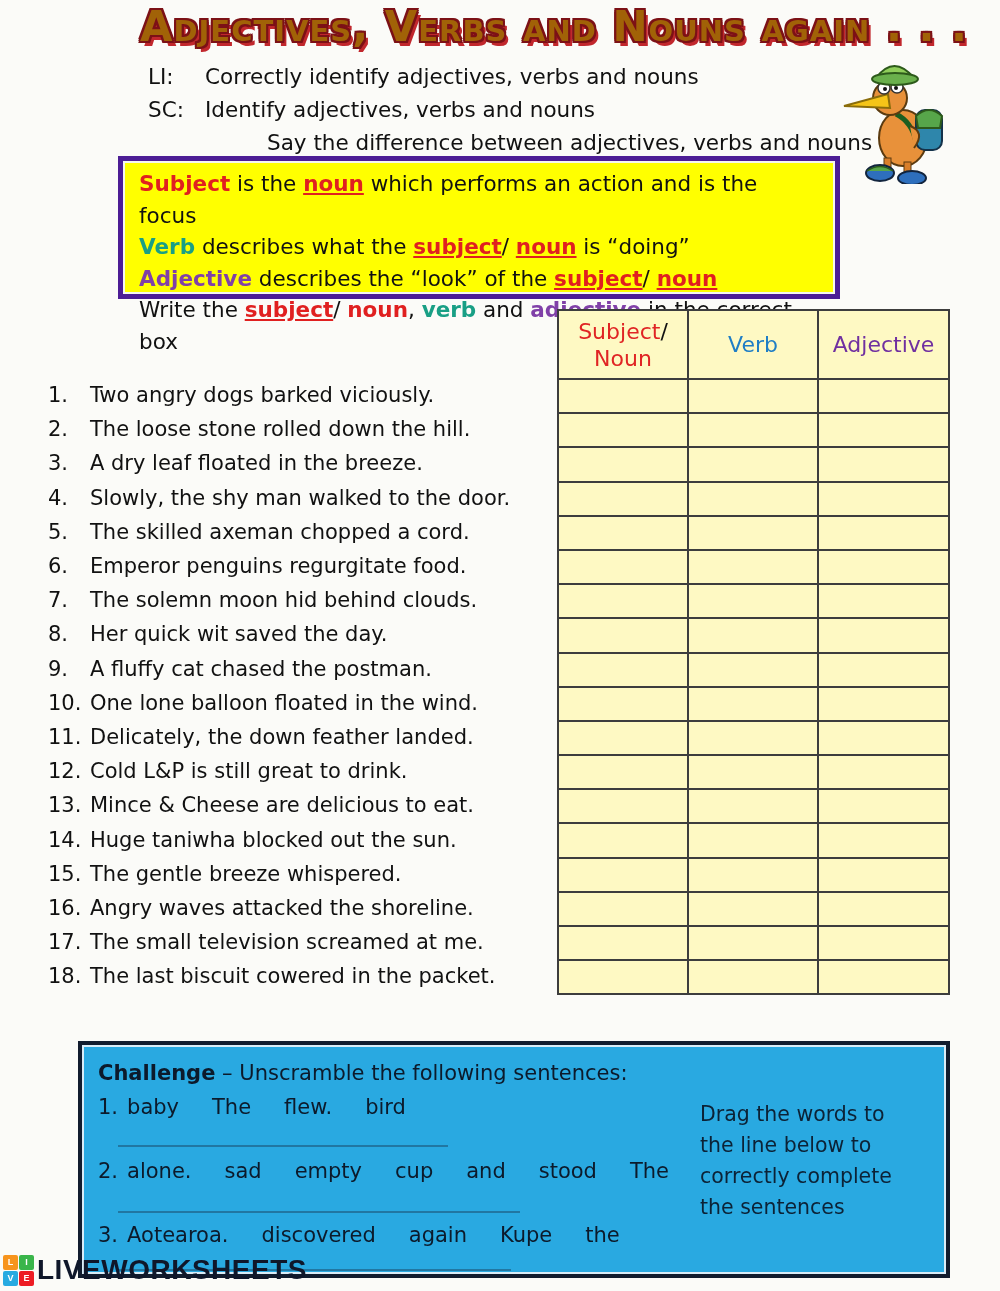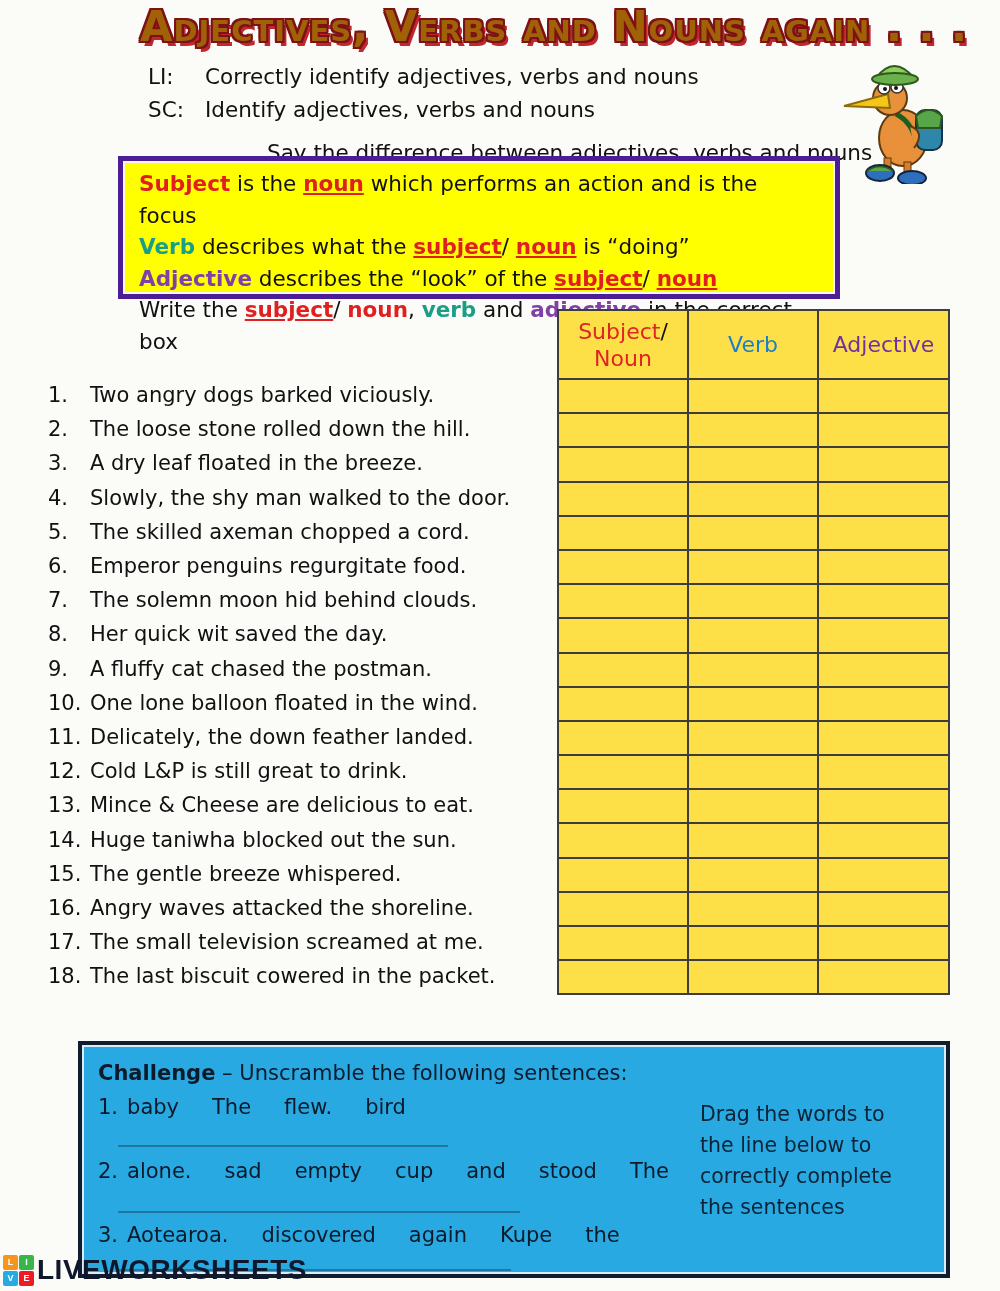--- a/index.html
+++ b/index.html
@@ -35,21 +35,21 @@
     padding:7px 16px; font-size:21.5px; line-height:31.5px;
   }
   .seg-plain  { color:#111; }
   .seg-red-b  { color:#e02020; font-weight:bold; }
   .seg-red-u  { color:#e02020; font-weight:bold; text-decoration:underline; }
   .seg-teal-b { color:#199f85; font-weight:bold; }
   .seg-purple-b { color:#8040a8; font-weight:bold; }
   
   #answer-table {
     position:absolute; left:557px; top:309px; width:391px;
-    border-collapse:collapse; table-layout:fixed; background:#fde047;
+    border-collapse:collapse; table-layout:fixed; background:#fef9c3;
   }
   #answer-table th, #answer-table td { border:2px solid #3d3d3d; }
   #answer-table th {
     height:69px; font-size:22px; line-height:27px;
     font-weight:normal; text-align:center; vertical-align:middle;
     white-space:pre-line;
   }
   #answer-table td { height:34.2px; }
   .seg-hdr-red    { color:#e02424; }
   .seg-hdr-black  { color:#111; }
@@ -133,21 +133,21 @@
     <ellipse cx="72" cy="124" rx="14" ry="7" fill="#2e6fbd" stroke="#12243d" stroke-width="2"></ellipse>
     <path d="M27 117 Q40 108 53 117" fill="#57a64a" stroke="#2d5a1b" stroke-width="1.5"></path>
   </svg>
 
   <div id="objectives">
     <span>LI:</span>
     <span>Correctly identify adjectives, verbs and nouns</span>
     <span>SC:</span>
     <span>Identify adjectives, verbs and nouns</span>
     <span></span>
-    <span style="padding-left:62px;margin-top:10px;">Say the difference between adjectives, verbs and nouns</span>
+    <span style="padding-left:62px;">Say the difference between adjectives, verbs and nouns</span>
   </div>
 
   <div id="info-box">
     <div><span class="seg-red-b">Subject</span><span class="seg-plain"> is the </span><span class="seg-red-u">noun</span><span class="seg-plain"> which performs an action and is the focus</span></div>
     <div><span class="seg-teal-b">Verb</span><span class="seg-plain"> describes what the </span><span class="seg-red-u">subject</span><span class="seg-plain">/ </span><span class="seg-red-u">noun</span><span class="seg-plain"> is “doing”</span></div>
     <div><span class="seg-purple-b">Adjective</span><span class="seg-plain"> describes the “look” of the </span><span class="seg-red-u">subject</span><span class="seg-plain">/ </span><span class="seg-red-u">noun</span></div>
     <div><span class="seg-plain">Write the </span><span class="seg-red-u">subject</span><span class="seg-plain">/ </span><span class="seg-red-b">noun</span><span class="seg-plain">, </span><span class="seg-teal-b">verb</span><span class="seg-plain"> and </span><span class="seg-purple-b">adjective</span><span class="seg-plain"> in the correct box</span></div>
   </div>
 
   <table id="answer-table">

